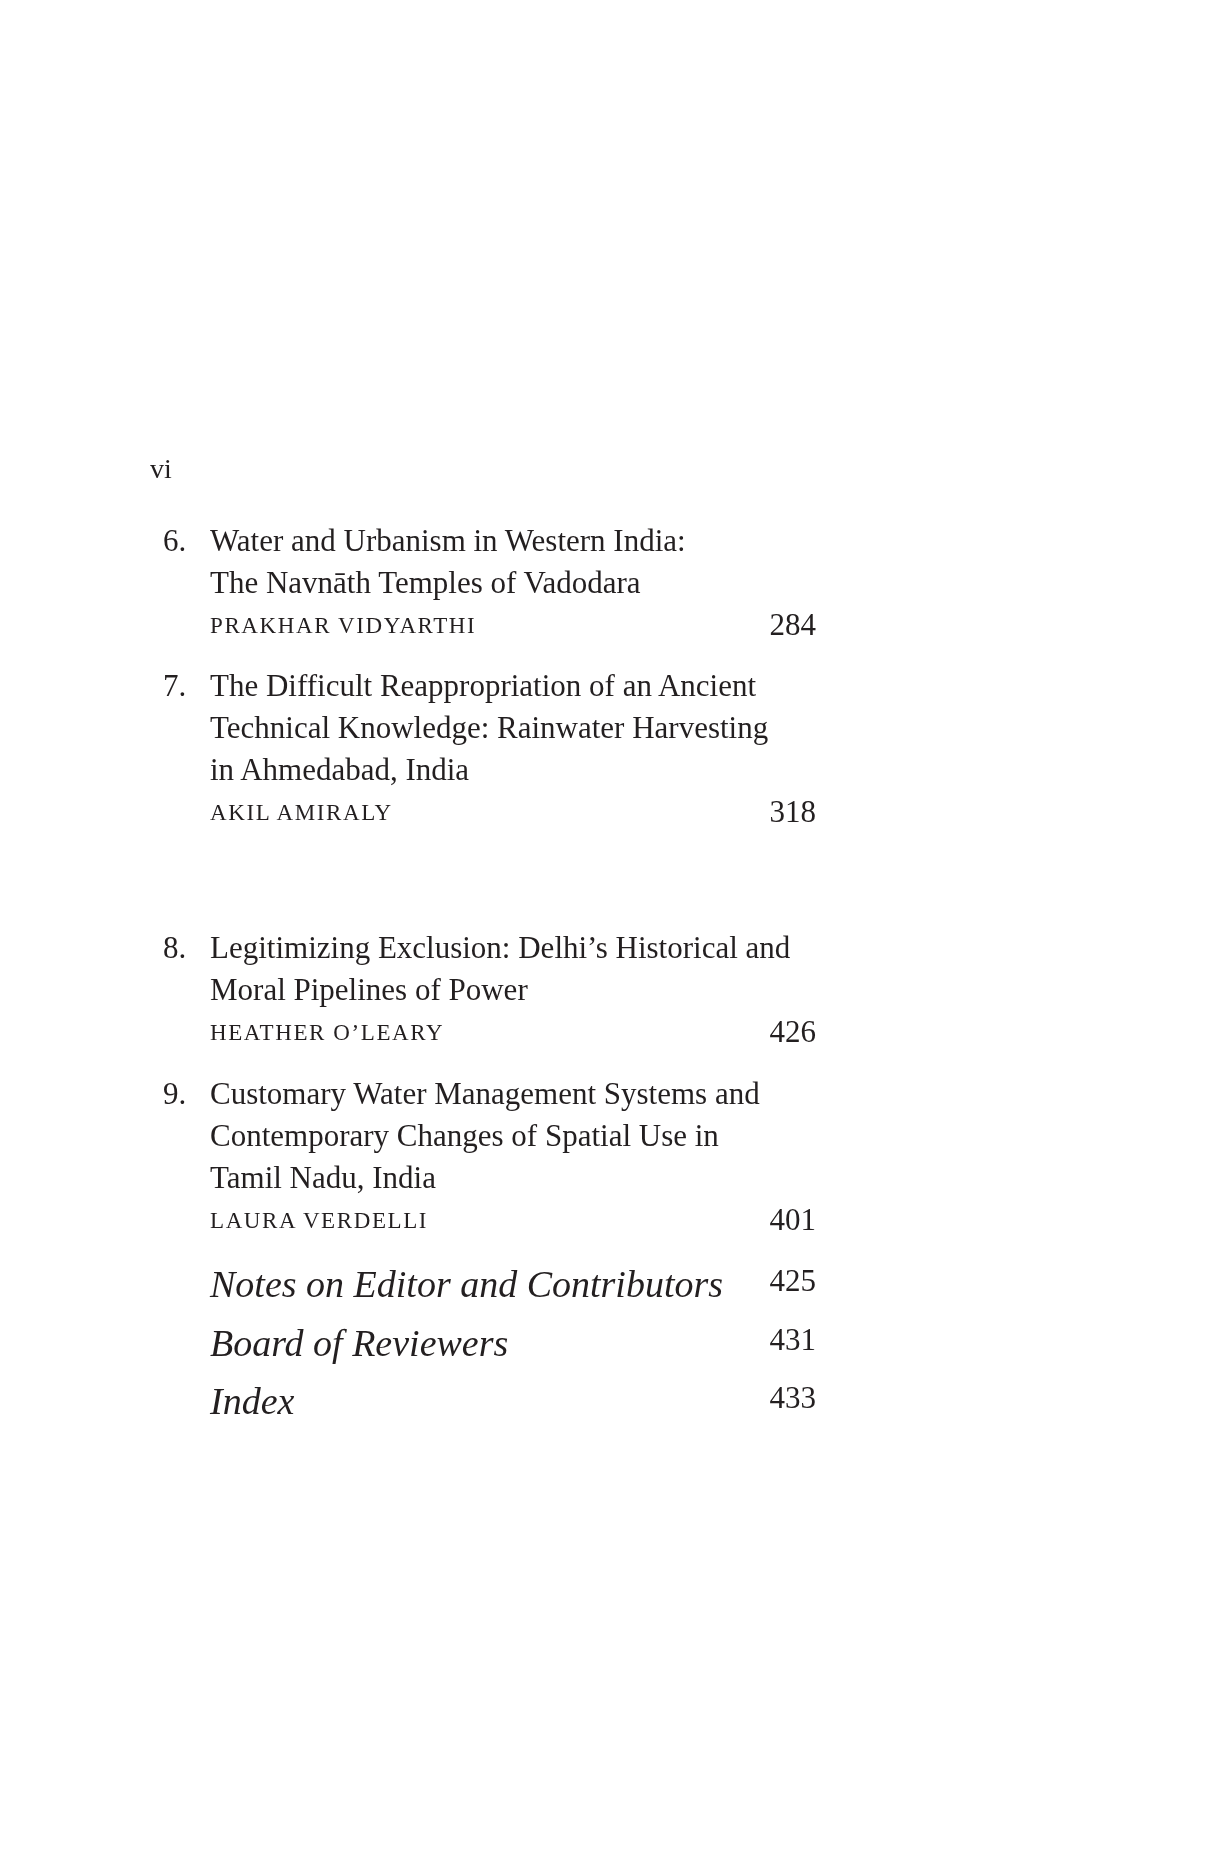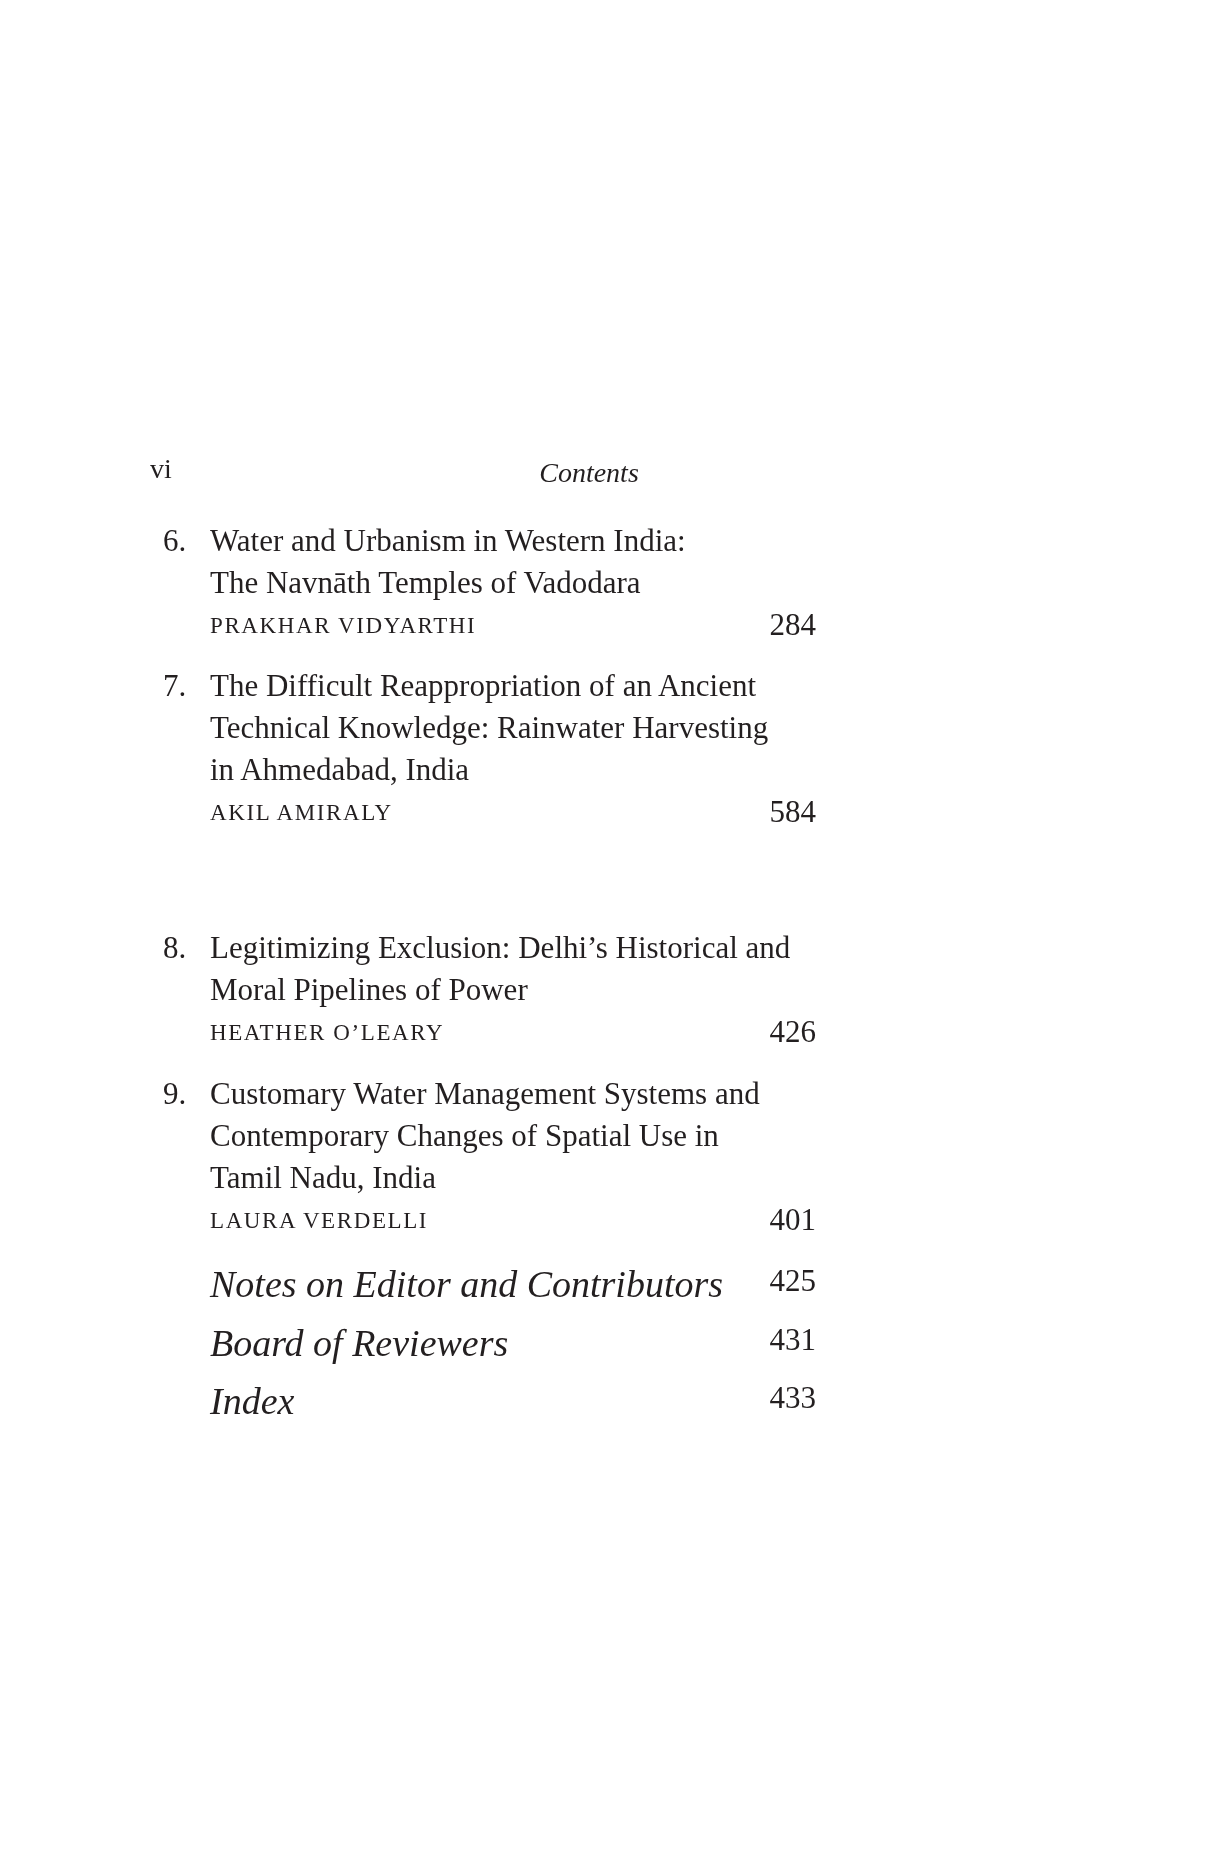--- a/index.html
+++ b/index.html
@@ -69,37 +69,36 @@
       font-size: 38px;
       font-style: italic;
     }
   </style>
 </head>
 <body>
 
 <div class="page">
 
   <div class="abs folio" style="top:455px;">vi</div>
-  <div class="abs running-head" style="top:459px;">Contents</div>
 
   <div>
     <div class="abs num" style="top:525px;">6.</div>
     <div class="abs title-line" style="top:525px;">Water and Urbanism in Western India:</div>
     <div class="abs title-line" style="top:567px;">The Navnāth Temples of Vadodara</div>
     <div class="abs author" style="top:614px;">Prakhar Vidyarthi</div>
     <div class="abs page-num" style="top:609px;">284</div>
   </div>
 
   <div>
     <div class="abs num" style="top:670px;">7.</div>
     <div class="abs title-line" style="top:670px;">The Difficult Reappropriation of an Ancient</div>
     <div class="abs title-line" style="top:712px;">Technical Knowledge: Rainwater Harvesting</div>
     <div class="abs title-line" style="top:754px;">in Ahmedabad, India</div>
     <div class="abs author" style="top:801px;">Akil Amiraly</div>
-    <div class="abs page-num" style="top:796px;">584</div>
+    <div class="abs page-num" style="top:796px;">318</div>
   </div>
 
 
   <div>
     <div class="abs num" style="top:932px;">8.</div>
     <div class="abs title-line" style="top:932px;">Legitimizing Exclusion: Delhi’s Historical and</div>
     <div class="abs title-line" style="top:974px;">Moral Pipelines of Power</div>
     <div class="abs author" style="top:1021px;">Heather O’Leary</div>
     <div class="abs page-num" style="top:1016px;">426</div>
   </div>

